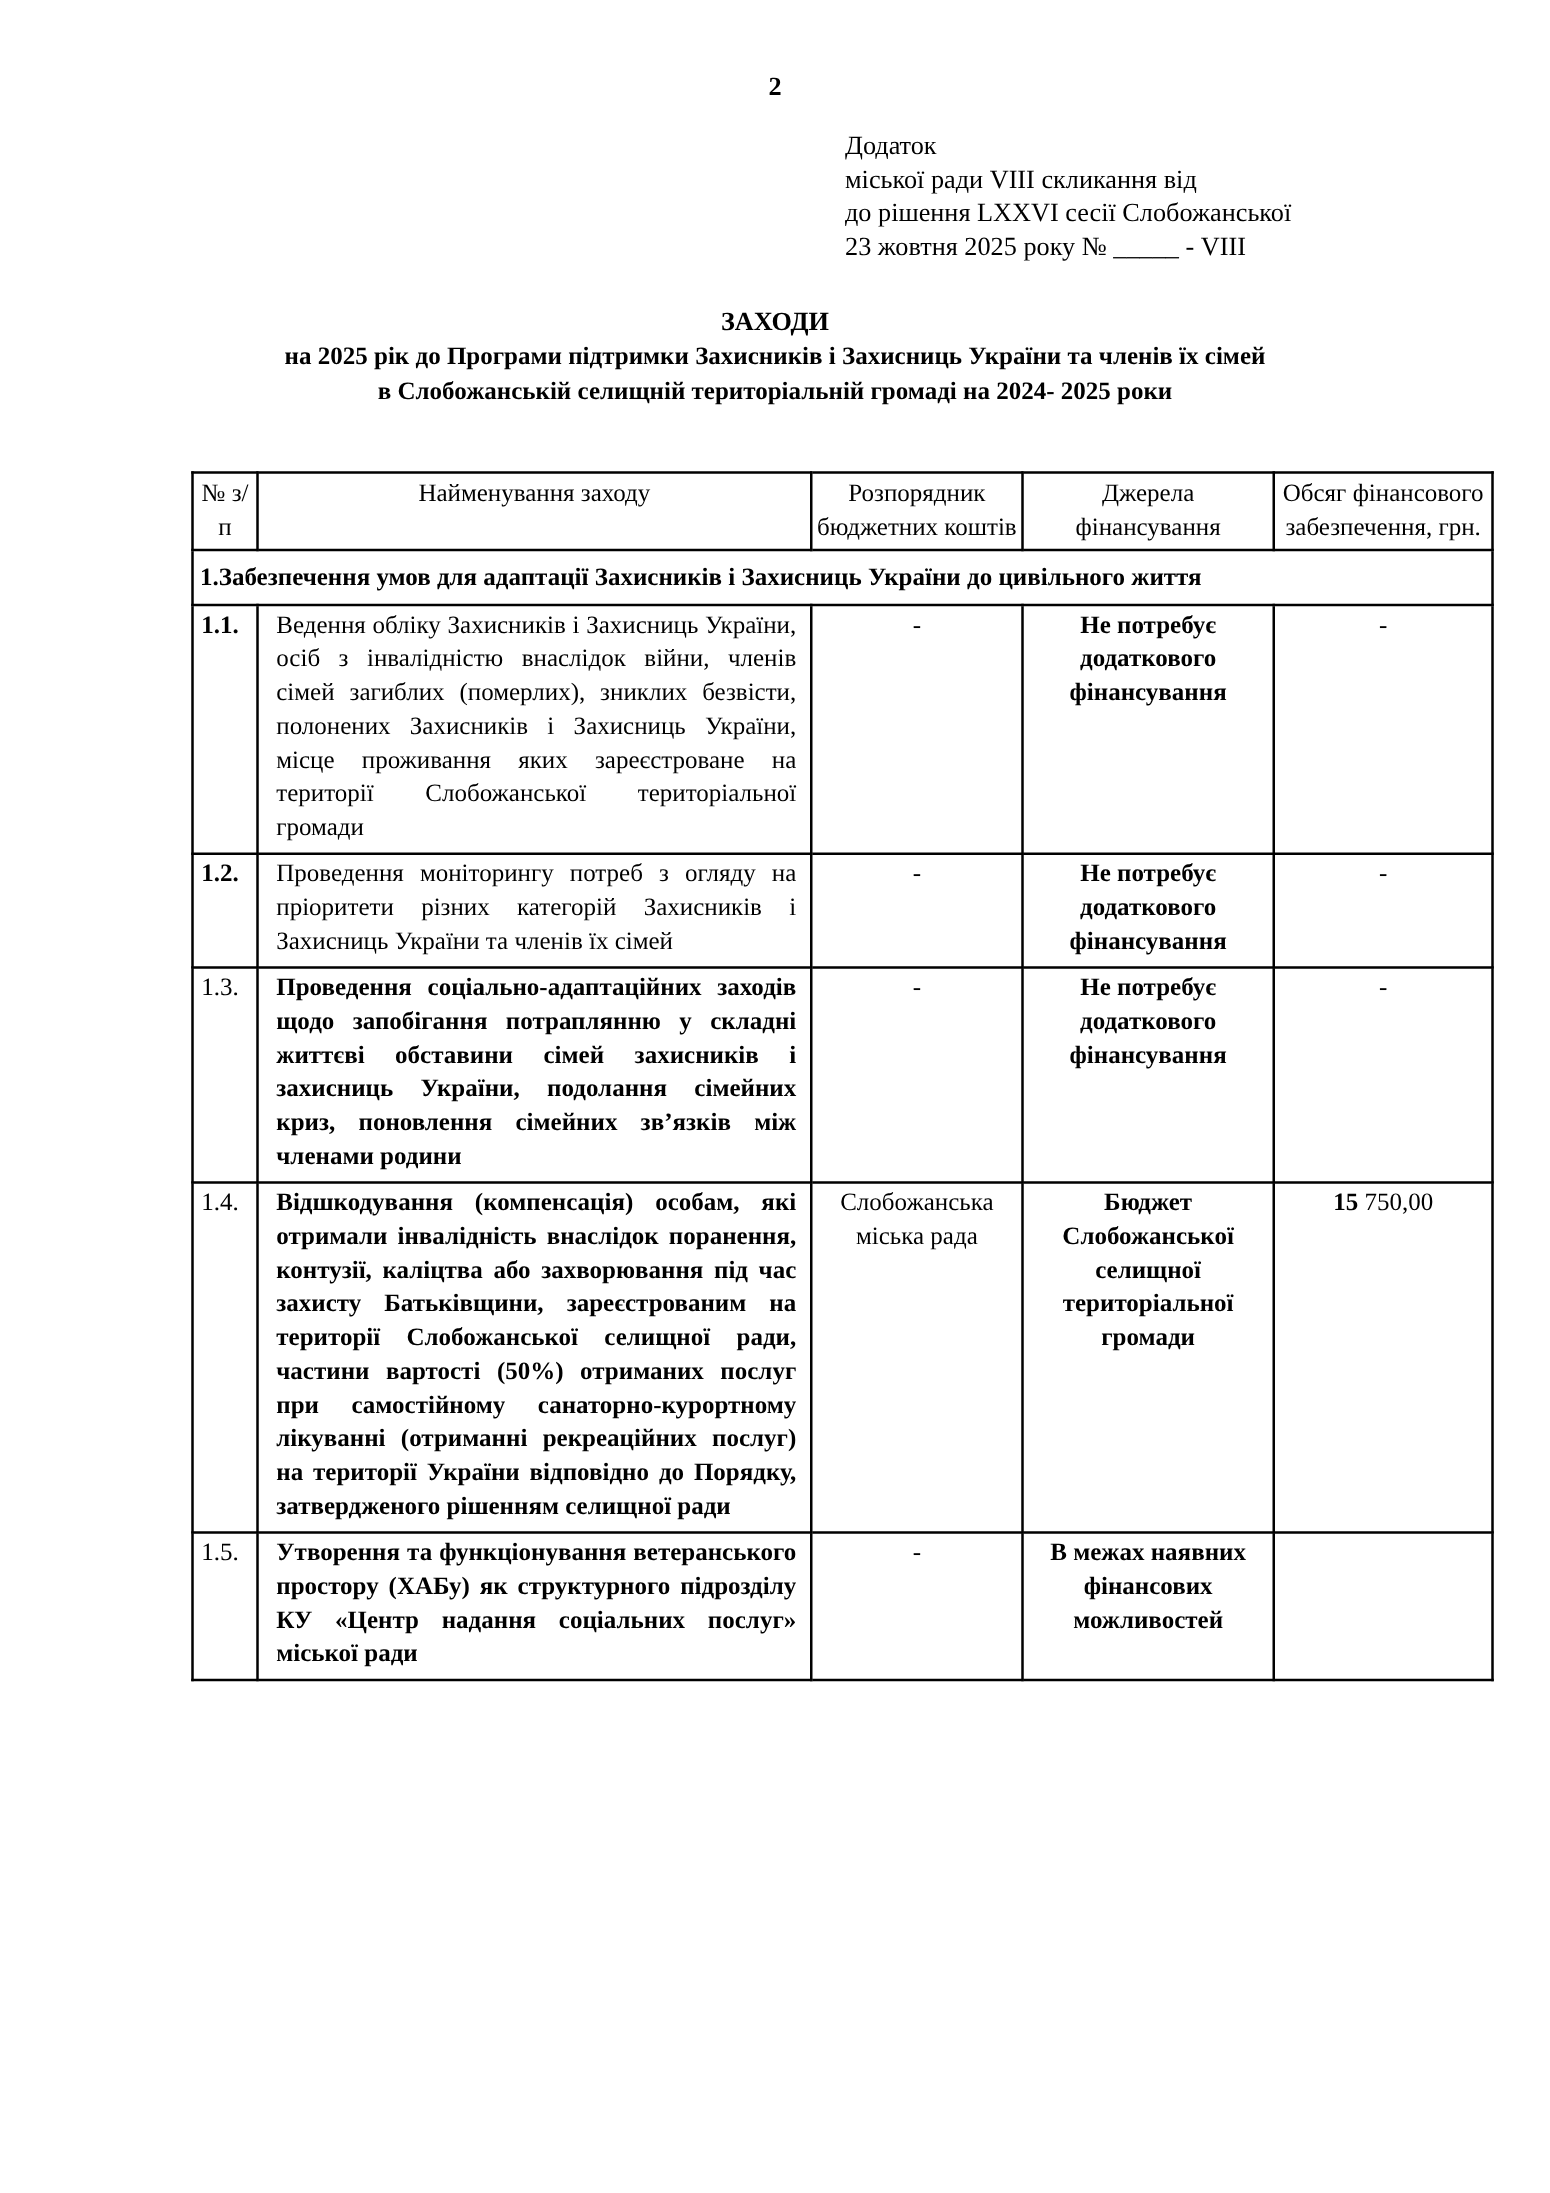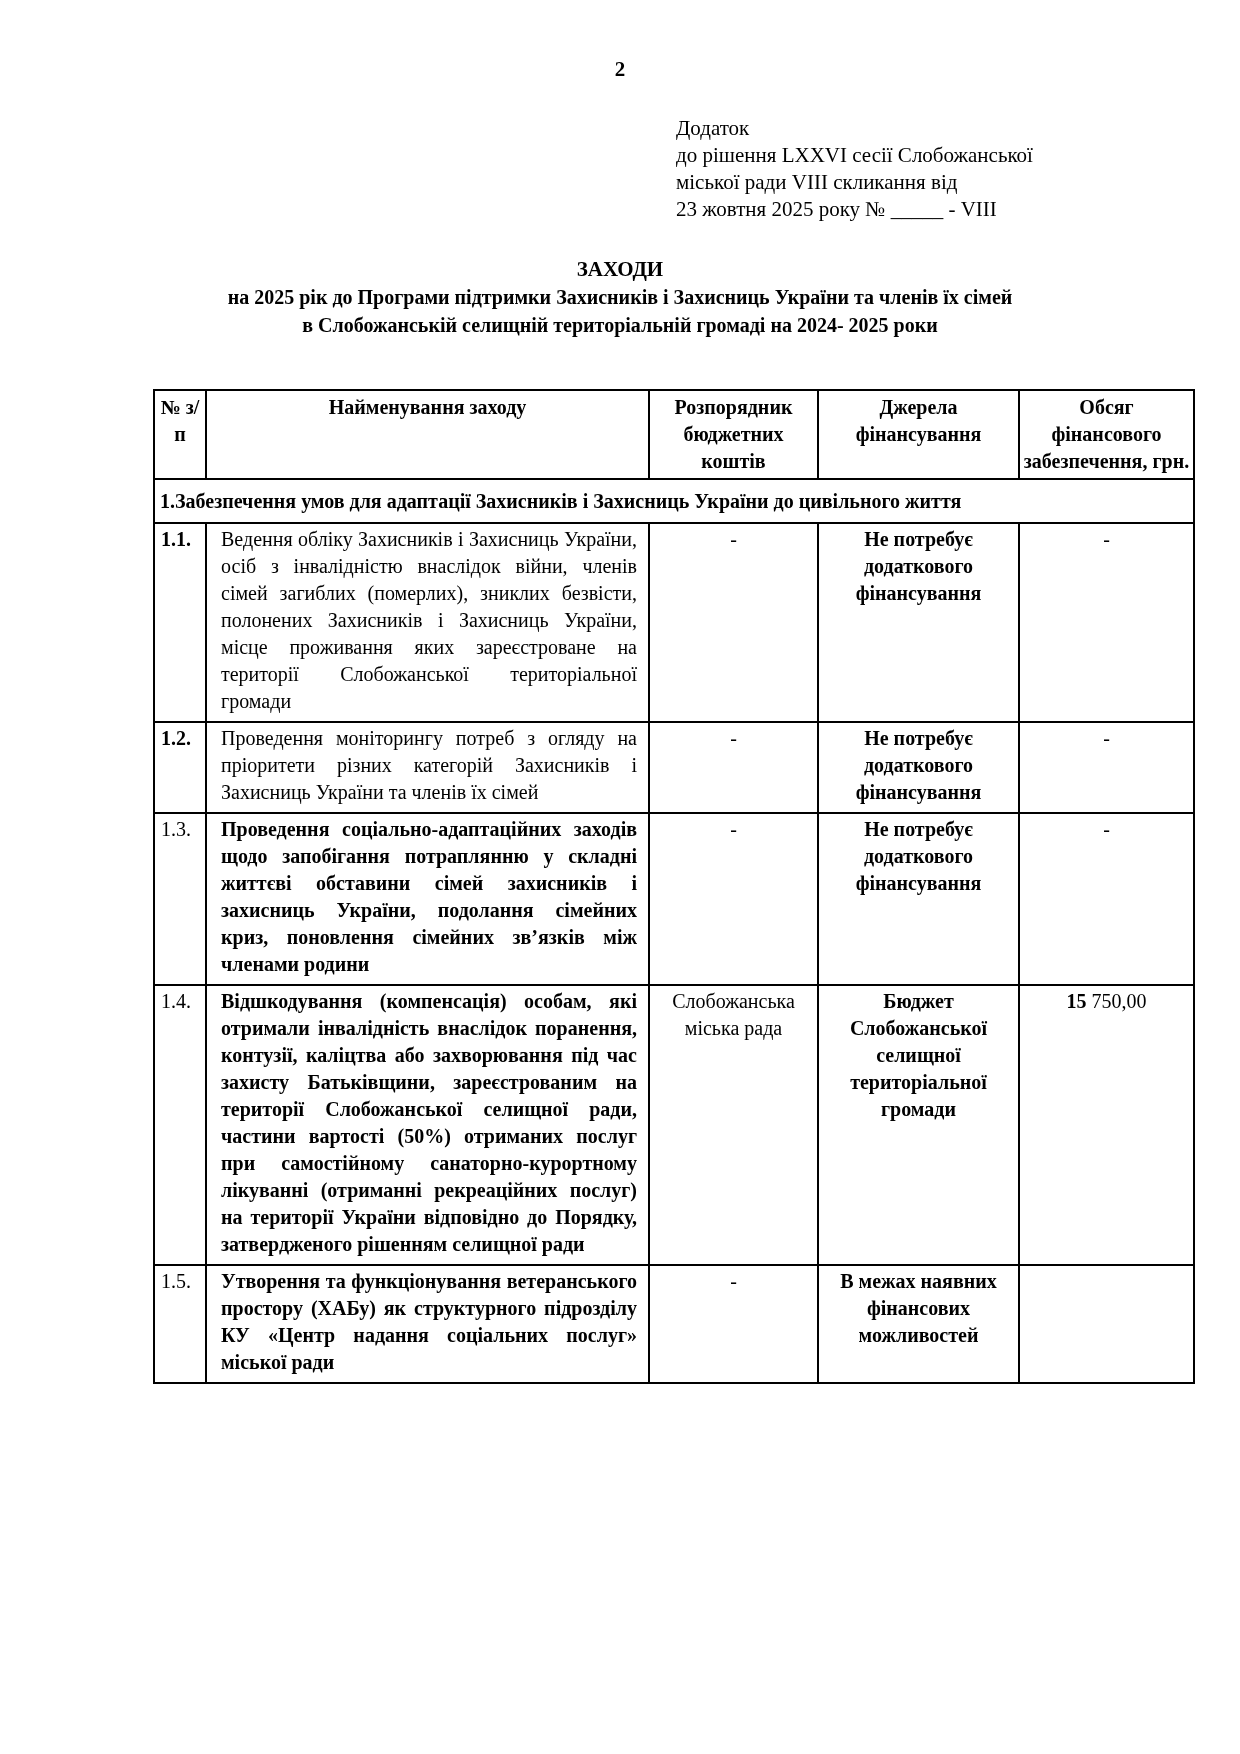--- a/index.html
+++ b/index.html
@@ -12,21 +12,21 @@
     overflow: hidden;
   }
   .page-number {
     margin-top: 56px;
     text-align: center;
     font-weight: bold;
     font-size: 21px;
     line-height: 27px;
   }
   .annex {
-    margin: 32px 0 0 676px;
+    margin: 20px 0 0 676px;
     font-size: 21px;
     line-height: 27px;
   }
   .doc-title {
     margin-top: 33px;
     text-align: center;
     font-weight: bold;
     font-size: 21px;
     line-height: 27px;
   }
@@ -42,21 +42,21 @@
     margin: 50px 0 0 153px;
     width: 1040px;
     font-size: 20px;
   }
   .measures th, .measures td {
     border: 2px solid #000;
     vertical-align: top;
     line-height: 27px;
   }
   .measures th {
-    font-weight: bold;
+    font-weight: normal;
     padding: 3px 3px;
   }
   td.cell-num {
     padding: 2px 2px 2px 6px;
     text-align: left;
   }
   td.cell-name {
     text-align: justify;
     padding: 2px 11px 6px 14px;
     margin-top: 40px;
@@ -74,22 +74,22 @@
 </style>
 </head>
 <body>
 
 <div>
 
   <div class="page-number">2</div>
 
   <div class="annex">
     <div>Додаток</div>
+    <div>міської ради VIII скликання від</div>
     <div>до рішення LXXVI сесії Слобожанської</div>
-    <div>міської ради VIII скликання від</div>
     <div>23 жовтня 2025 року № _____ - VIII</div>
   </div>
 
   <div class="doc-title">ЗАХОДИ</div>
   <div class="doc-subtitle">на 2025 рік до Програми підтримки Захисників і Захисниць України та членів їх сімей</div>
   <div class="doc-subtitle">в Слобожанській селищній територіальній громаді на 2024- 2025 роки</div>
 
   <table class="measures">
     <colgroup>
       <col style="width:52px">

